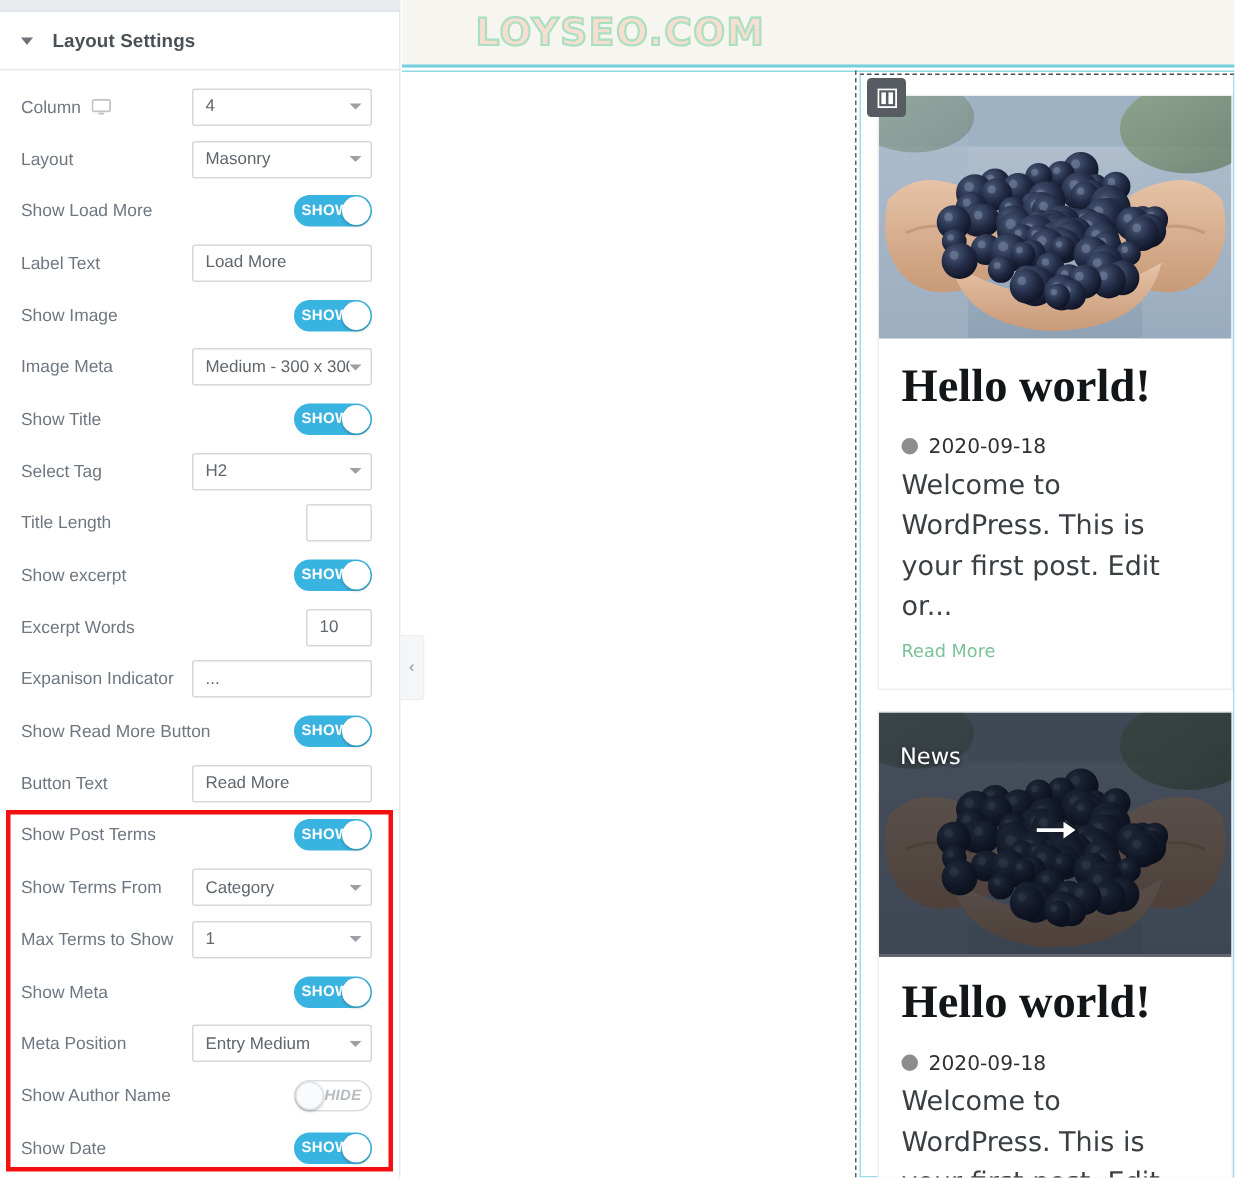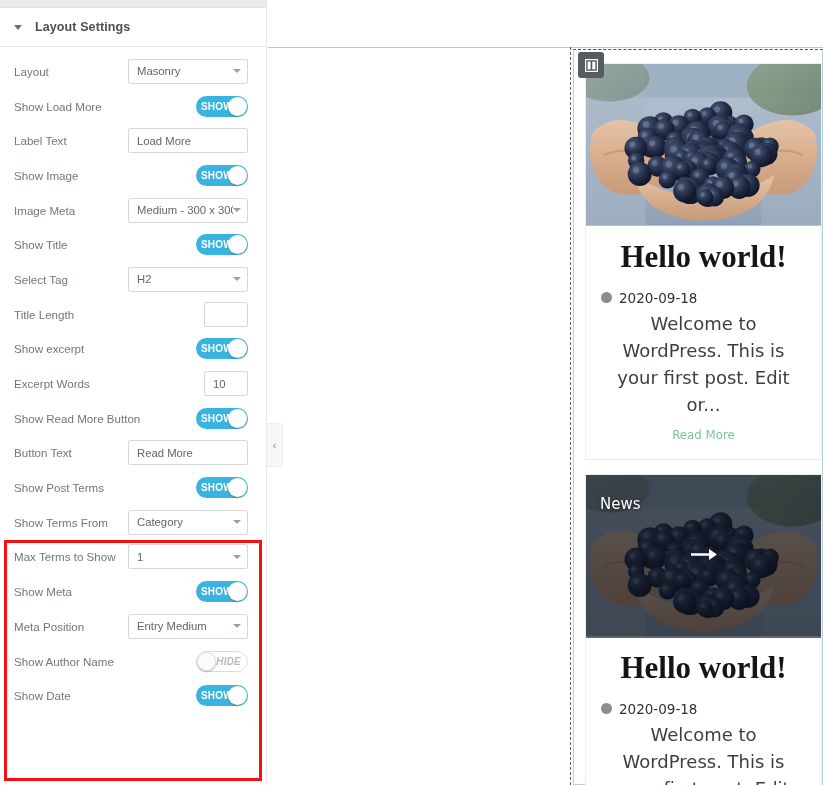--- a/index.html
+++ b/index.html
@@ -210,21 +210,21 @@
     color: #ffffff; font-size: 15px;
     font-family: "DejaVu Sans", sans-serif;
     z-index: 3;
     text-shadow: 0 1px 3px rgba(0,0,0,.6);
   }
   .arrow-mid {
     position: absolute; left: 50%; top: 50%;
     transform: translate(-50%,-50%);
     z-index: 3;
   }
-  .post-body { padding: 14px 15px 16px 15px; text-align: center; }
+  .post-body { padding: 14px 15px 16px 15px; }
   .post-title {
     font-family: "Liberation Serif", serif;
     font-size: 31px; font-weight: bold;
     color: #131619; line-height: 1.06;
     margin-bottom: 16px;
   }
   .meta-row {
     display: flex; align-items: center; gap: 7px;
     margin-bottom: 4px;
   }
@@ -252,20 +252,35 @@
     <div class="panel-topbar"></div>
 
     <div class="panel-header">
       <span class="caret"></span>
       <span class="panel-title">Layout Settings</span>
     </div>
 
     <div class="ctrl-list" id="ctrl-list">
         <div class="ctrl">
           <div class="ctrl-label">
+            <span>Column</span>
+            <span class="dev-icon">
+              <svg width="13" height="11" viewBox="0 0 13 11">
+                <rect x="0.6" y="0.6" width="11.8" height="7.6" rx="1" fill="none" stroke="#8d949b" stroke-width="1.2"></rect>
+                <rect x="4.6" y="9.1" width="3.8" height="1.3" fill="#8d949b"></rect>
+              </svg>
+            </span>
+          </div>
+          <div class="sel">
+            <span class="val">4</span>
+            <span class="dn"></span>
+          </div>
+        </div>
+        <div class="ctrl">
+          <div class="ctrl-label">
             <span>Layout</span>
           </div>
           <div class="sel">
             <span class="val">Masonry</span>
             <span class="dn"></span>
           </div>
         </div>
         <div class="ctrl">
           <div class="ctrl-label">
             <span>Show Load More</span>
@@ -339,20 +354,28 @@
         <div class="ctrl">
           <div class="ctrl-label">
             <span>Excerpt Words</span>
           </div>
           <div class="txt short">
             <span>10</span>
           </div>
         </div>
         <div class="ctrl">
           <div class="ctrl-label">
+            <span>Expanison Indicator</span>
+          </div>
+          <div class="txt">
+            <span>...</span>
+          </div>
+        </div>
+        <div class="ctrl">
+          <div class="ctrl-label">
             <span>Show Read More Button</span>
           </div>
           <div class="sw on">
             <span class="cap">SHOW</span>
             <span class="knob"></span>
           </div>
         </div>
         <div class="ctrl">
           <div class="ctrl-label">
             <span>Button Text</span>
@@ -428,20 +451,23 @@
 
     <div class="redbox"></div>
   </div>
 
   <div class="collapse-handle">
     <span>‹</span>
   </div>
 
   <div class="canvas">
 
+    <div class="wm-band">
+      <span class="wm-text">LOYSEO.COM</span>
+    </div>
 
     <div class="canvas-body"></div>
     <div class="col-sep"></div>
 
     <div class="widget-col">
       <div class="widget-outline"></div>
       <div class="widget-badge">
         <svg width="13" height="13" viewBox="0 0 13 13">
           <rect x="0.5" y="0.5" width="12" height="12" fill="none" stroke="#ffffff" stroke-width="1.4"></rect>
           <rect x="2.6" y="2.6" width="3" height="7.8" fill="#ffffff"></rect>

